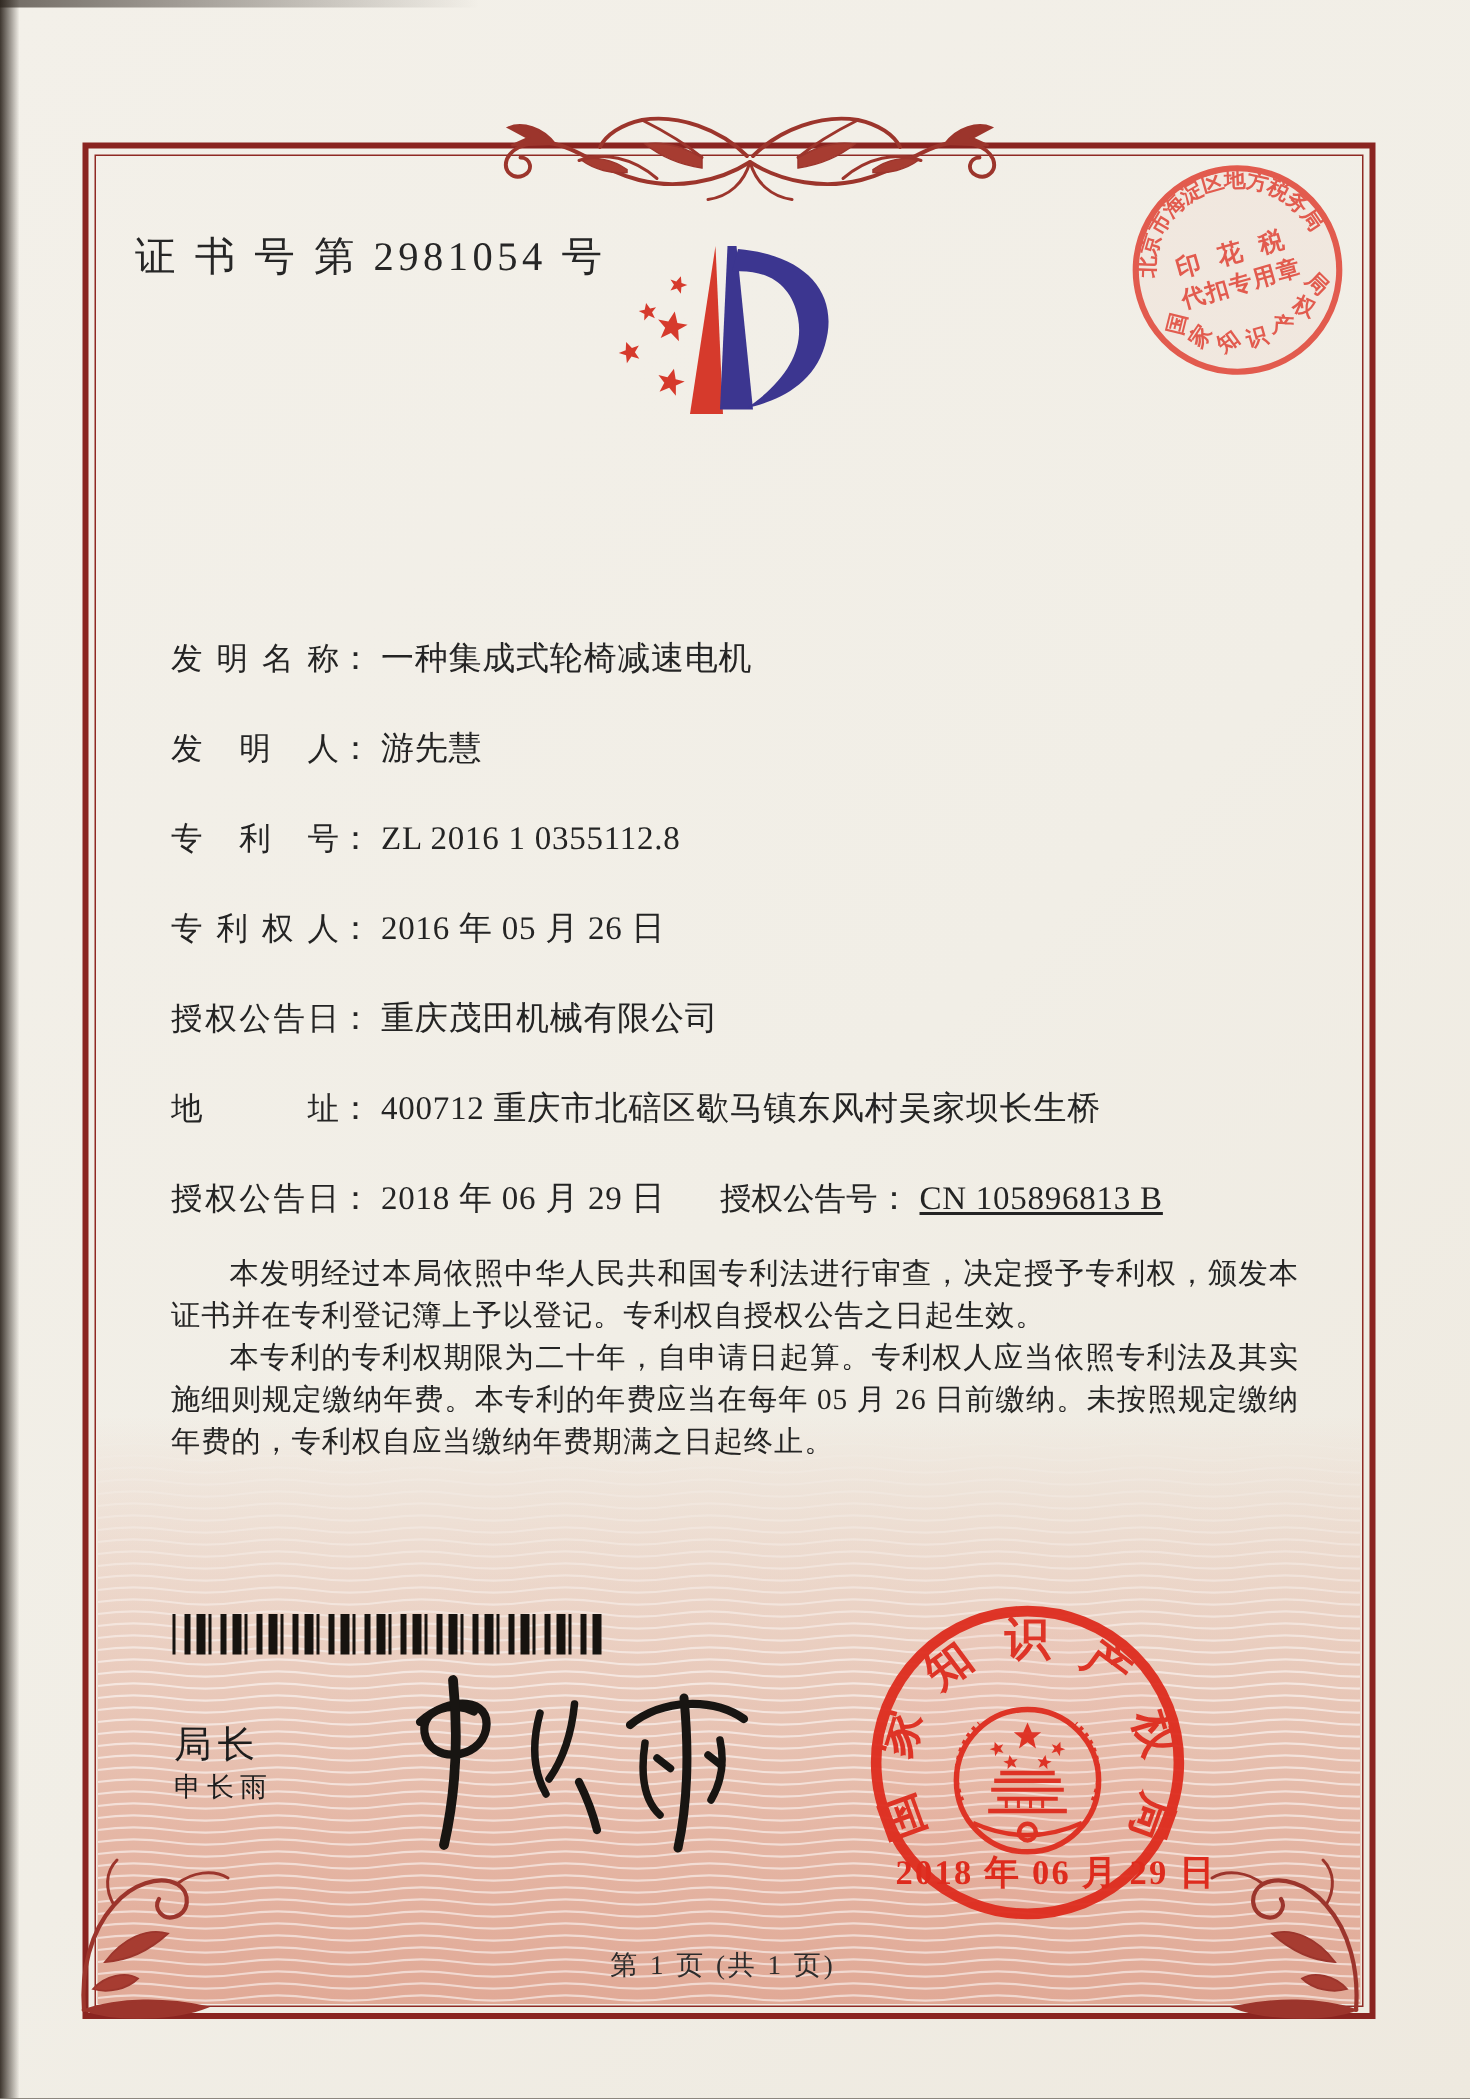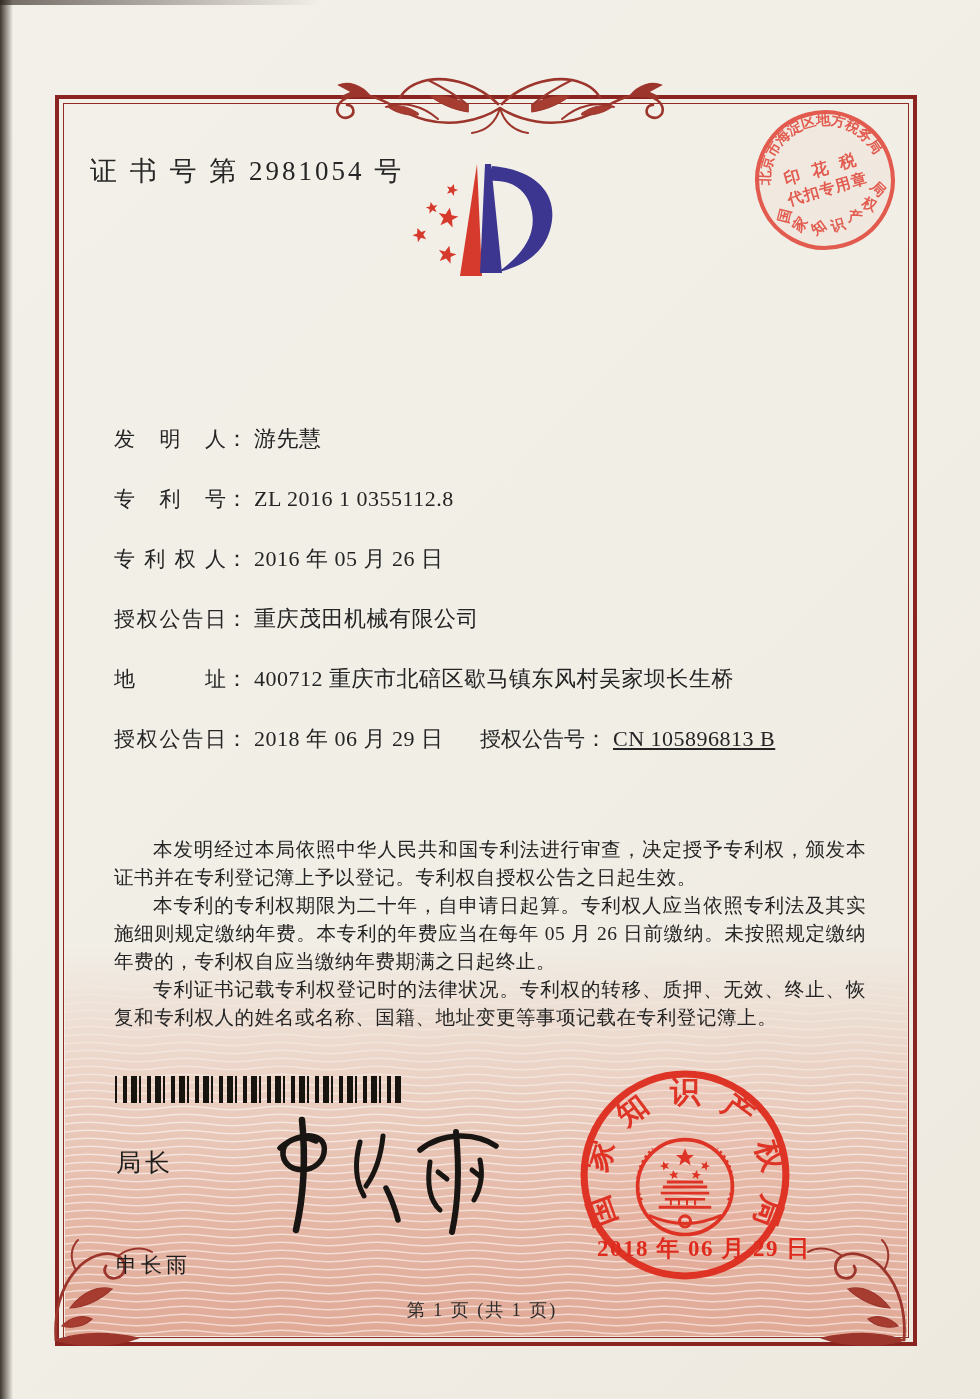--- a/index.html
+++ b/index.html
@@ -41,21 +41,21 @@
 
   .paras{position:absolute;left:114px;top:836px;width:752px;font-size:19.5px;
          line-height:28px;color:#242424;letter-spacing:.6px;text-align:justify;}
   .paras p{margin:0;text-indent:2em;}
 
   .barcode{position:absolute;left:115px;top:1076px;width:292px;height:27px;font-size:0;}
   .barcode i{display:inline-block;height:100%;}
   .barcode i.b{background:#17130f;}
 
   .sig-title{position:absolute;left:116px;top:1146px;font-size:25px;color:#1d1d1d;letter-spacing:4px;}
-  .sig-name{position:absolute;left:116px;top:1251px;font-size:21px;color:#1d1d1d;letter-spacing:4px;}
+  .sig-name{position:absolute;left:116px;top:1179px;font-size:18px;color:#1d1d1d;letter-spacing:4px;}
   .signature{position:absolute;left:248px;top:1108px;width:270px;height:138px;}
 
   .seal{position:absolute;left:574px;top:1064px;width:222px;height:222px;opacity:.94;}
   .seal-date{position:absolute;left:597px;top:1233px;font-size:23px;color:#de2b1d;letter-spacing:1.5px;
              font-weight:600;}
 
   .footer{position:absolute;left:55px;top:1298px;width:854px;text-align:center;
           font-size:18px;color:#2c2c2c;letter-spacing:2px;}
 
   .tax-stamp{position:absolute;left:751px;top:106px;width:148px;height:148px;
@@ -167,20 +167,23 @@
       <text transform="translate(104.1,110.3) rotate(40)">权</text>
       <text transform="translate(115.3,97) rotate(60)">局</text>
     </g>
     <text x="72" y="66" fill="#e0473a" font-size="16" font-weight="700" text-anchor="middle" letter-spacing="4">印 花 税</text>
     <text x="72" y="86" fill="#e0473a" font-size="15" font-weight="700" text-anchor="middle" letter-spacing="1">代扣专用章</text>
   </svg>
 
 
   <div class="fields">
     <div class="frow">
+      <span class="flabel">发明名称</span><span class="fcolon">：</span><span class="fvalue">一种集成式轮椅减速电机</span>
+    </div>
+    <div class="frow">
       <span class="flabel">发明人</span><span class="fcolon">：</span><span class="fvalue">游先慧</span>
     </div>
     <div class="frow">
       <span class="flabel">专利号</span><span class="fcolon">：</span><span class="fvalue">ZL 2016 1 0355112.8</span>
     </div>
     <div class="frow">
       <span class="flabel">专利权人</span><span class="fcolon">：</span><span class="fvalue">2016 年 05 月 26 日</span>
     </div>
     <div class="frow">
       <span class="flabel">授权公告日</span><span class="fcolon">：</span><span class="fvalue">重庆茂田机械有限公司</span>
@@ -192,21 +195,20 @@
       <span class="flabel">授权公告日</span><span class="fcolon">：</span><span class="fvalue">2018 年 06 月 29 日</span>
       <span class="pair2">
         <span class="flabel">授权公告号</span><span class="fcolon">：</span><span class="fvalue">CN 105896813 B</span>
       </span>
     </div>
   </div>
 
   <div class="paras">
     <p>本发明经过本局依照中华人民共和国专利法进行审查，决定授予专利权，颁发本证书并在专利登记簿上予以登记。专利权自授权公告之日起生效。</p>
     <p>本专利的专利权期限为二十年，自申请日起算。专利权人应当依照专利法及其实施细则规定缴纳年费。本专利的年费应当在每年 05 月 26 日前缴纳。未按照规定缴纳年费的，专利权自应当缴纳年费期满之日起终止。</p>
-    <p>专利证书记载专利权登记时的法律状况。专利权的转移、质押、无效、终止、恢复和专利权人的姓名或名称、国籍、地址变更等事项记载在专利登记簿上。</p>
   </div>
 
   <div class="barcode"><i class="b" style="width:2px"></i><i style="width:6px"></i><i class="b" style="width:4px"></i><i style="width:4px"></i><i class="b" style="width:6px"></i><i style="width:2px"></i><i class="b" style="width:2px"></i><i style="width:6px"></i><i class="b" style="width:4px"></i><i style="width:4px"></i><i class="b" style="width:6px"></i><i style="width:2px"></i><i class="b" style="width:2px"></i><i style="width:6px"></i><i class="b" style="width:4px"></i><i style="width:4px"></i><i class="b" style="width:6px"></i><i style="width:2px"></i><i class="b" style="width:2px"></i><i style="width:6px"></i><i class="b" style="width:4px"></i><i style="width:4px"></i><i class="b" style="width:6px"></i><i style="width:2px"></i><i class="b" style="width:2px"></i><i style="width:6px"></i><i class="b" style="width:4px"></i><i style="width:4px"></i><i class="b" style="width:6px"></i><i style="width:2px"></i><i class="b" style="width:2px"></i><i style="width:6px"></i><i class="b" style="width:4px"></i><i style="width:4px"></i><i class="b" style="width:6px"></i><i style="width:2px"></i><i class="b" style="width:2px"></i><i style="width:6px"></i><i class="b" style="width:4px"></i><i style="width:4px"></i><i class="b" style="width:6px"></i><i style="width:2px"></i><i class="b" style="width:2px"></i><i style="width:6px"></i><i class="b" style="width:4px"></i><i style="width:4px"></i><i class="b" style="width:6px"></i><i style="width:2px"></i><i class="b" style="width:2px"></i><i style="width:6px"></i><i class="b" style="width:4px"></i><i style="width:4px"></i><i class="b" style="width:6px"></i><i style="width:2px"></i><i class="b" style="width:2px"></i><i style="width:6px"></i><i class="b" style="width:4px"></i><i style="width:4px"></i><i class="b" style="width:6px"></i><i style="width:2px"></i><i class="b" style="width:2px"></i><i style="width:6px"></i><i class="b" style="width:4px"></i><i style="width:4px"></i><i class="b" style="width:6px"></i><i style="width:2px"></i><i class="b" style="width:2px"></i><i style="width:6px"></i><i class="b" style="width:4px"></i><i style="width:4px"></i><i class="b" style="width:6px"></i><i style="width:2px"></i></div>
 
   <div class="sig-title">局长</div>
   <div class="sig-name">申长雨</div>
   <svg class="signature" viewBox="0 0 270 138">
     <g stroke="#181512" fill="none" stroke-linecap="round" stroke-linejoin="round">
       <path stroke-width="5.5" d="M32,40 C52,22 80,24 76,45 C72,66 38,68 35,47 C33,31 54,26 68,33"></path>
       <path stroke-width="6.5" d="M54,12 C57,42 57,82 48,122"></path>

